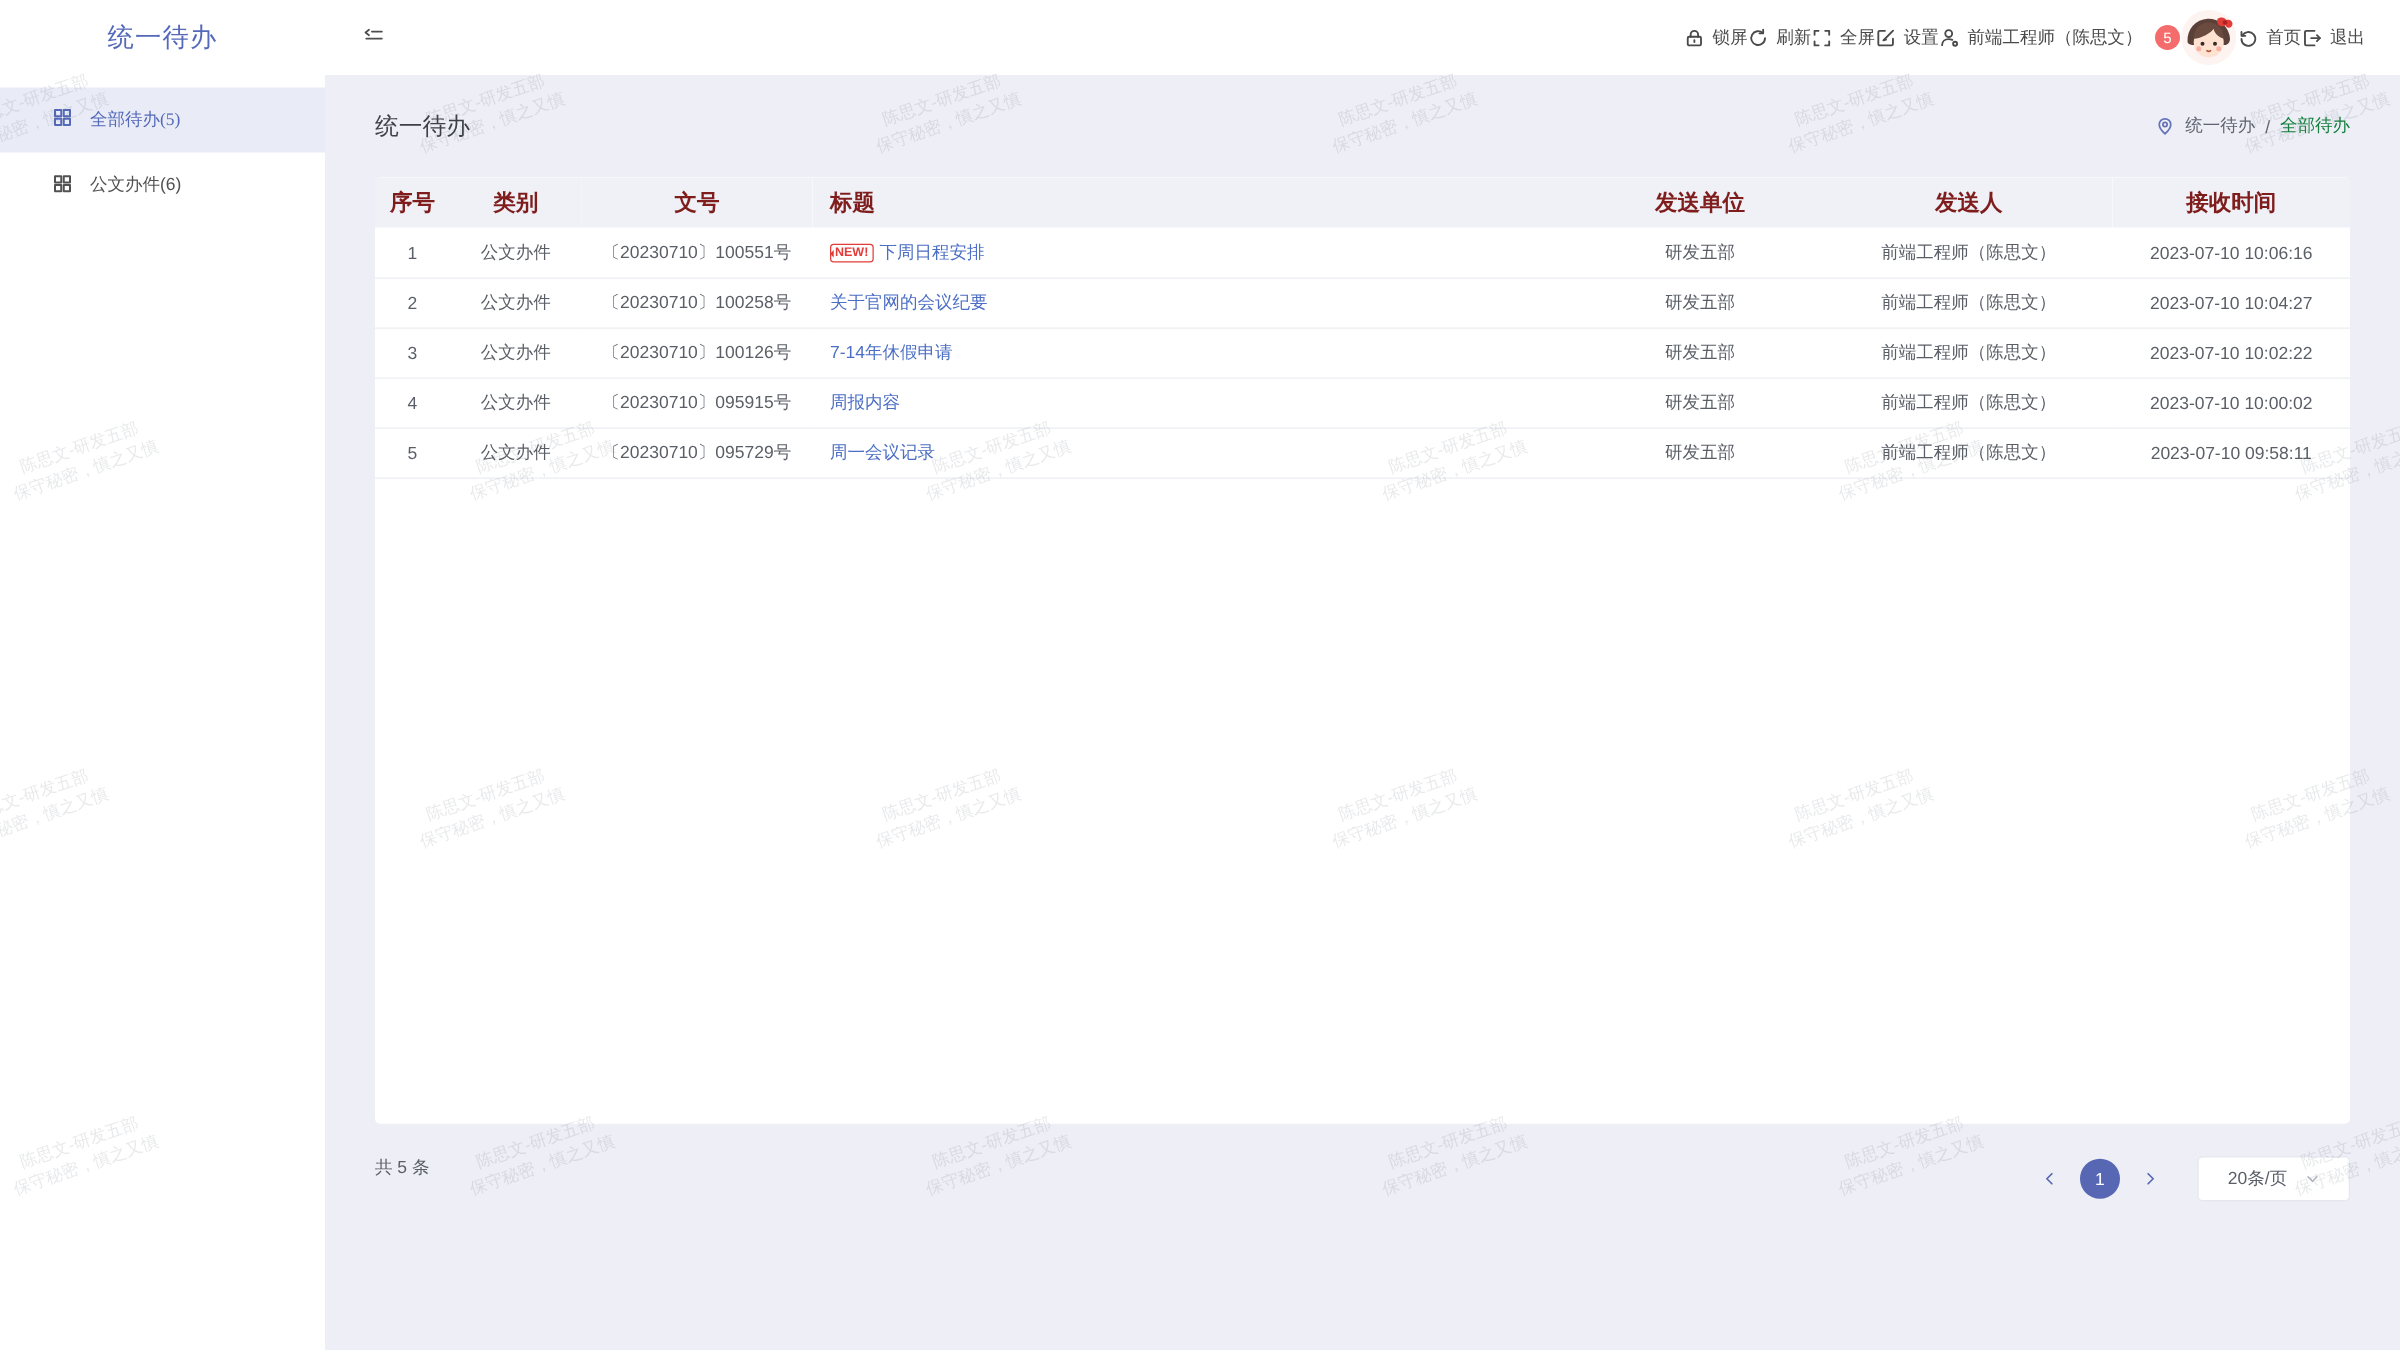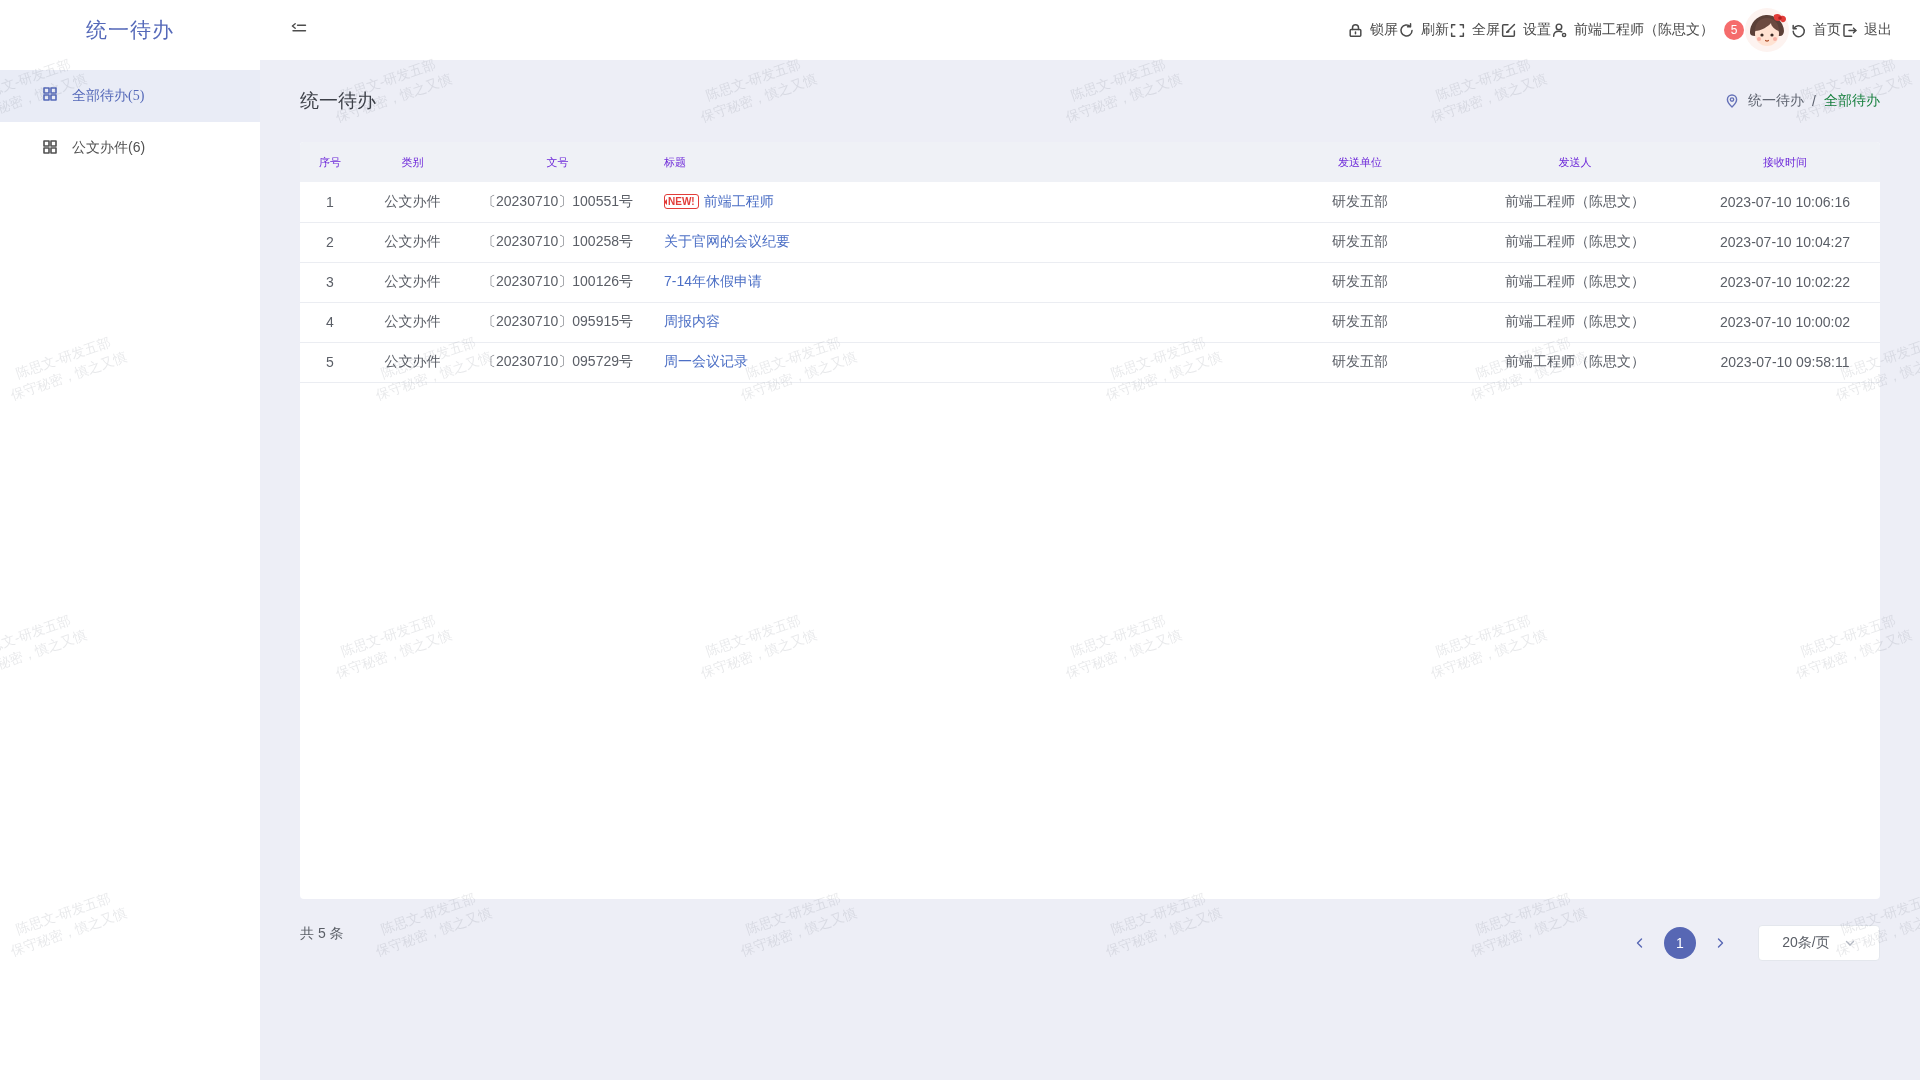--- a/index.html
+++ b/index.html
@@ -30,21 +30,21 @@
   .main { flex:1; background:#edeef6; padding:0 40px; position:relative; }
   .page-head { height:82px; display:flex; align-items:center; justify-content:space-between; }
   .page-title { font-size:19px; color:#3d4048; font-weight:500; }
   .breadcrumb { display:flex; align-items:center; gap:8px; color:#5f6470; }
   .breadcrumb .crumb-last { color:#15803d; }
   .breadcrumb svg { display:block; }
 
   
   .card { background:#fff; border-radius:4px; height:757px; overflow:hidden; }
   table { width:100%; border-collapse:collapse; table-layout:fixed; }
-  thead th { background:#eff1f6; height:40px; font-size:11px; color:#6d28d9; font-weight:normal; }
+  thead th { background:#eff1f6; height:40px; font-size:18px; color:#7f1d1d; font-weight:bold; }
   tbody td { height:40px; border-bottom:1px solid #ebedf2; color:#5a5e66; }
   th,td { text-align:center; padding:0 6px; white-space:nowrap; overflow:hidden; }
   th.al,td.al { text-align:left; padding-left:14px; }
   a.doc-link { color:#4c6fc5; text-decoration:none; cursor:pointer; }
   .new-badge { display:inline-block; border:1px solid #e23c39; color:#e23c39; font-size:10px;
     font-weight:bold; line-height:13px; padding:0 3px; border-radius:3px; margin-right:5px;
     position:relative; vertical-align:1px; background:#fff; }
   .new-badge::before { content:""; position:absolute; left:-4px; top:4px; border:3px solid transparent;
     border-right-color:#e23c39; }
 
@@ -234,21 +234,21 @@
               <th>发送单位</th>
               <th>发送人</th>
               <th>接收时间</th>
             </tr>
           </thead>
         <tbody>
             <tr>
               <td>1</td>
               <td>公文办件</td>
               <td>〔20230710〕100551号</td>
-              <td class="al"><span class="new-badge">NEW!</span><a class="doc-link">前端工程师</a></td>
+              <td class="al"><span class="new-badge">NEW!</span><a class="doc-link">下周日程安排</a></td>
               <td>研发五部</td>
               <td>前端工程师（陈思文）</td>
               <td>2023-07-10 10:06:16</td>
             </tr>
             <tr>
               <td>2</td>
               <td>公文办件</td>
               <td>〔20230710〕100258号</td>
               <td class="al"><a class="doc-link">关于官网的会议纪要</a></td>
               <td>研发五部</td>

